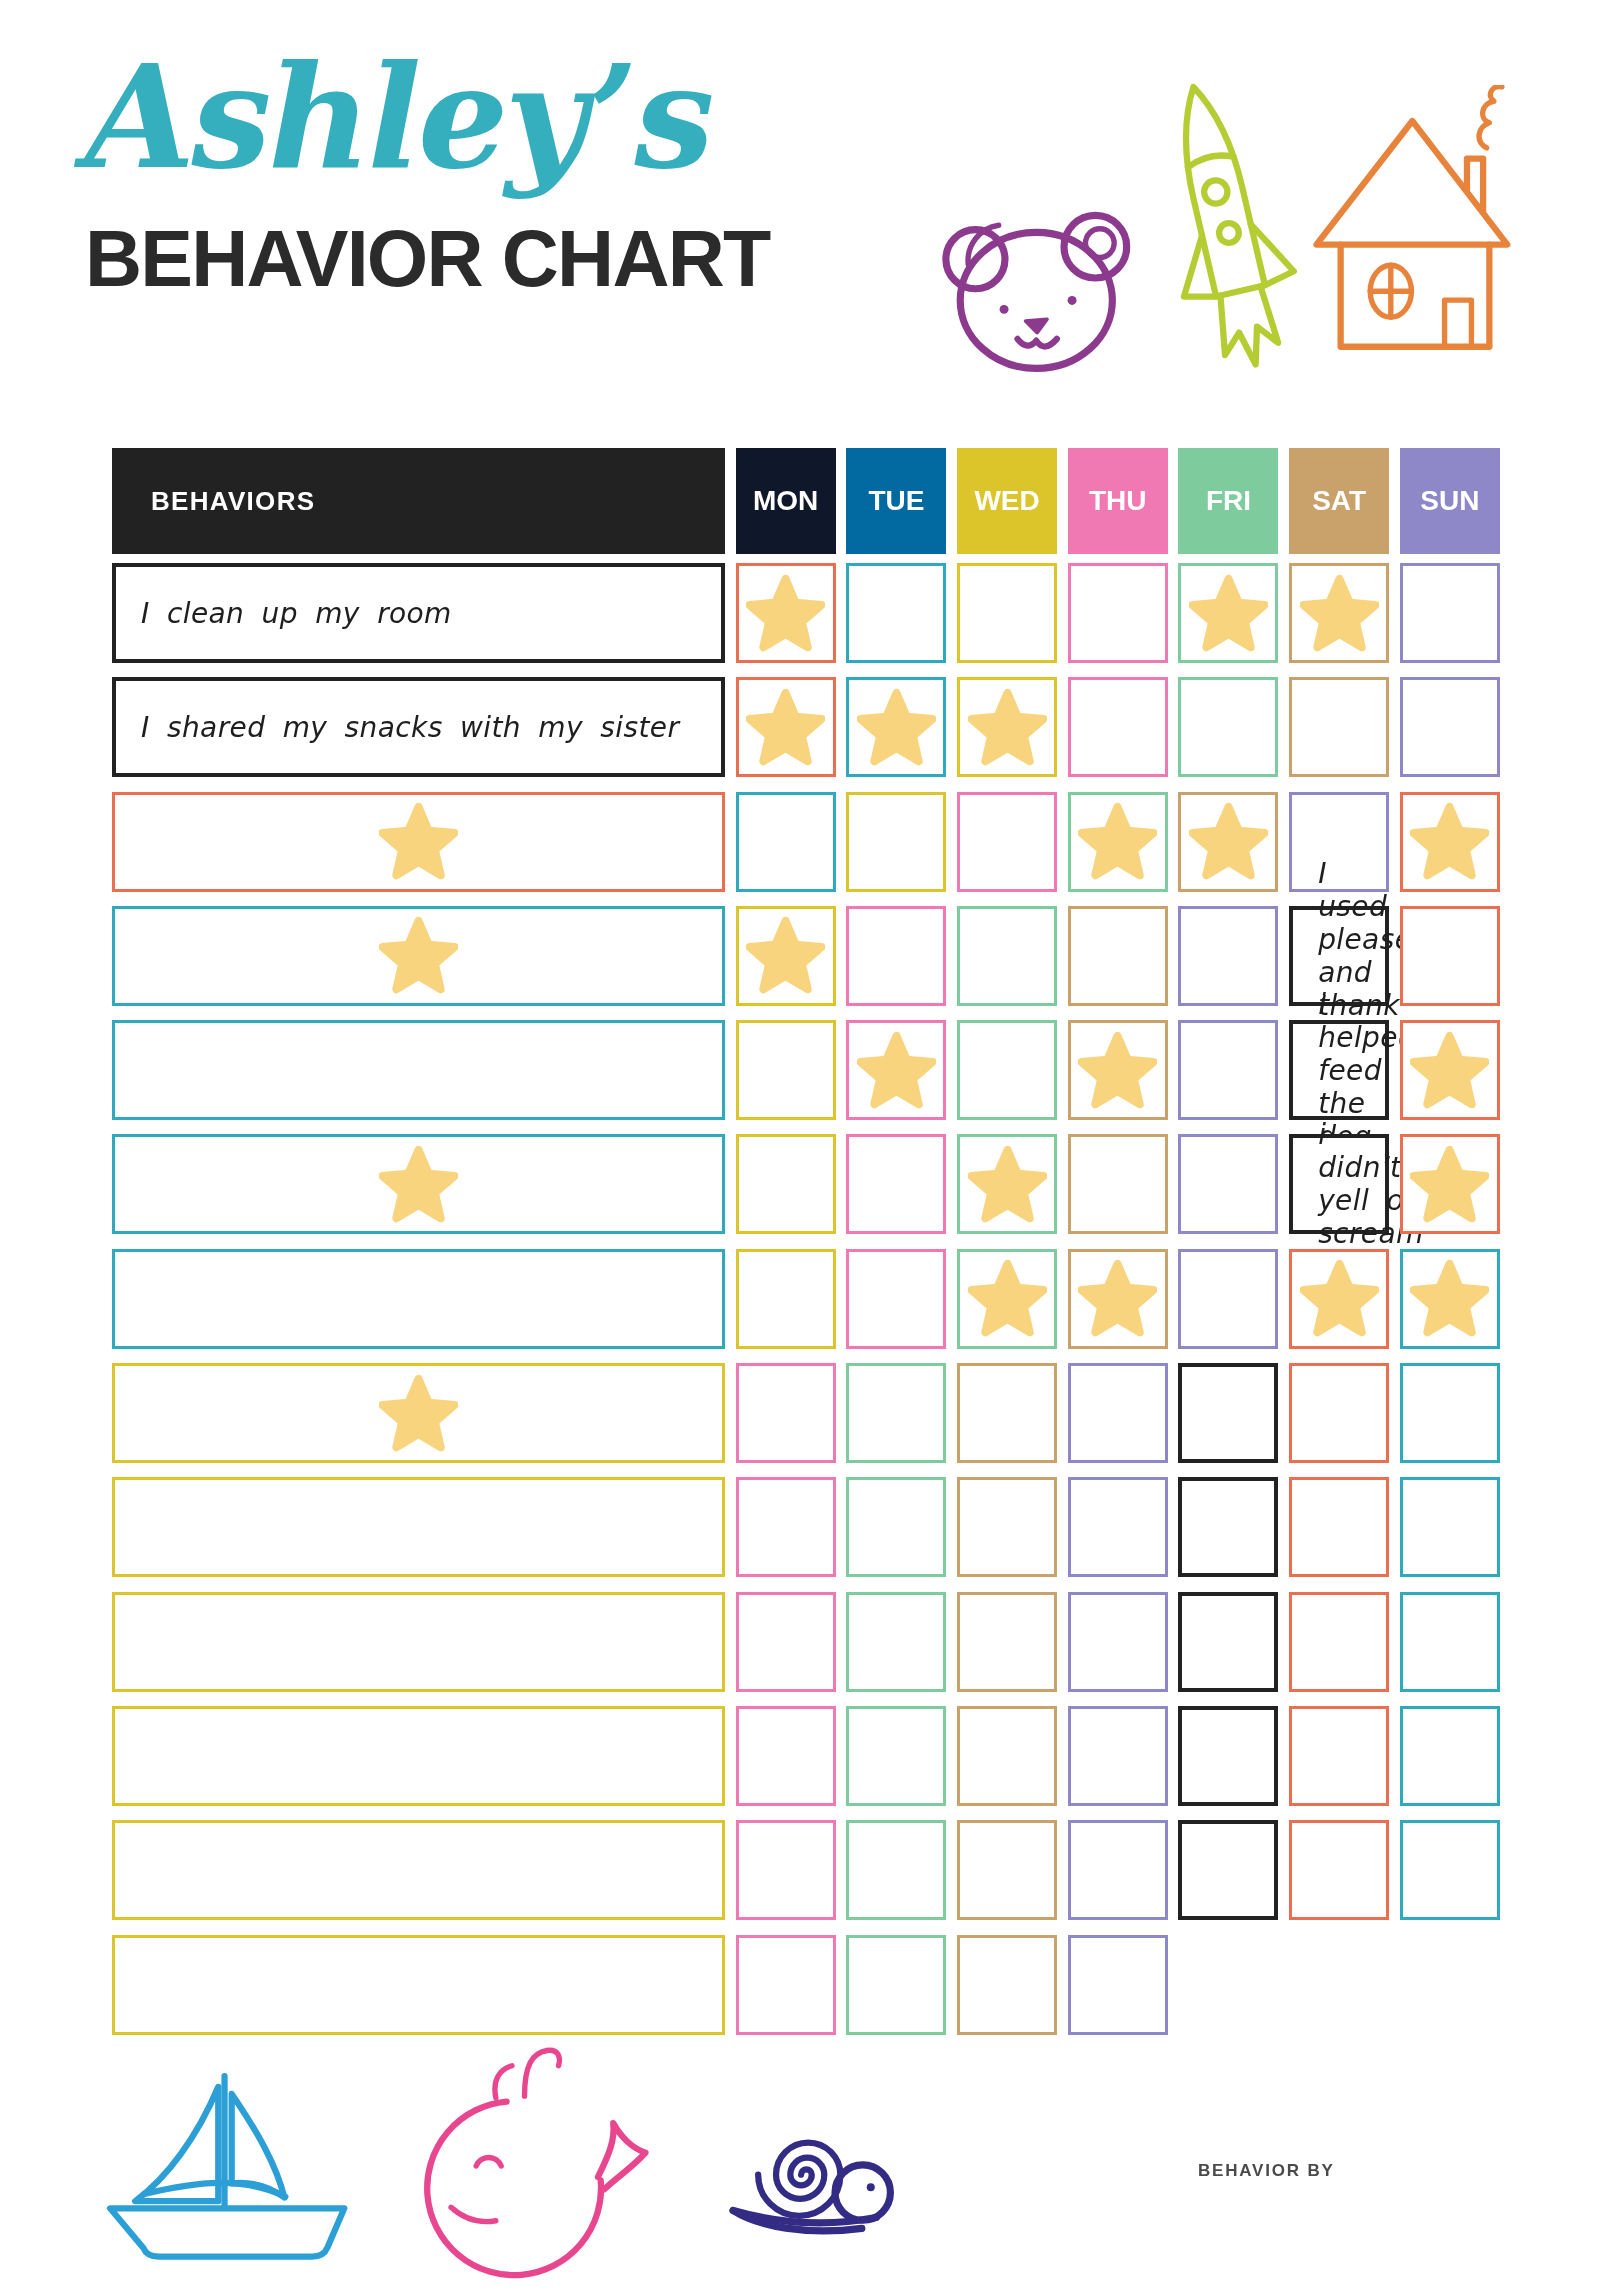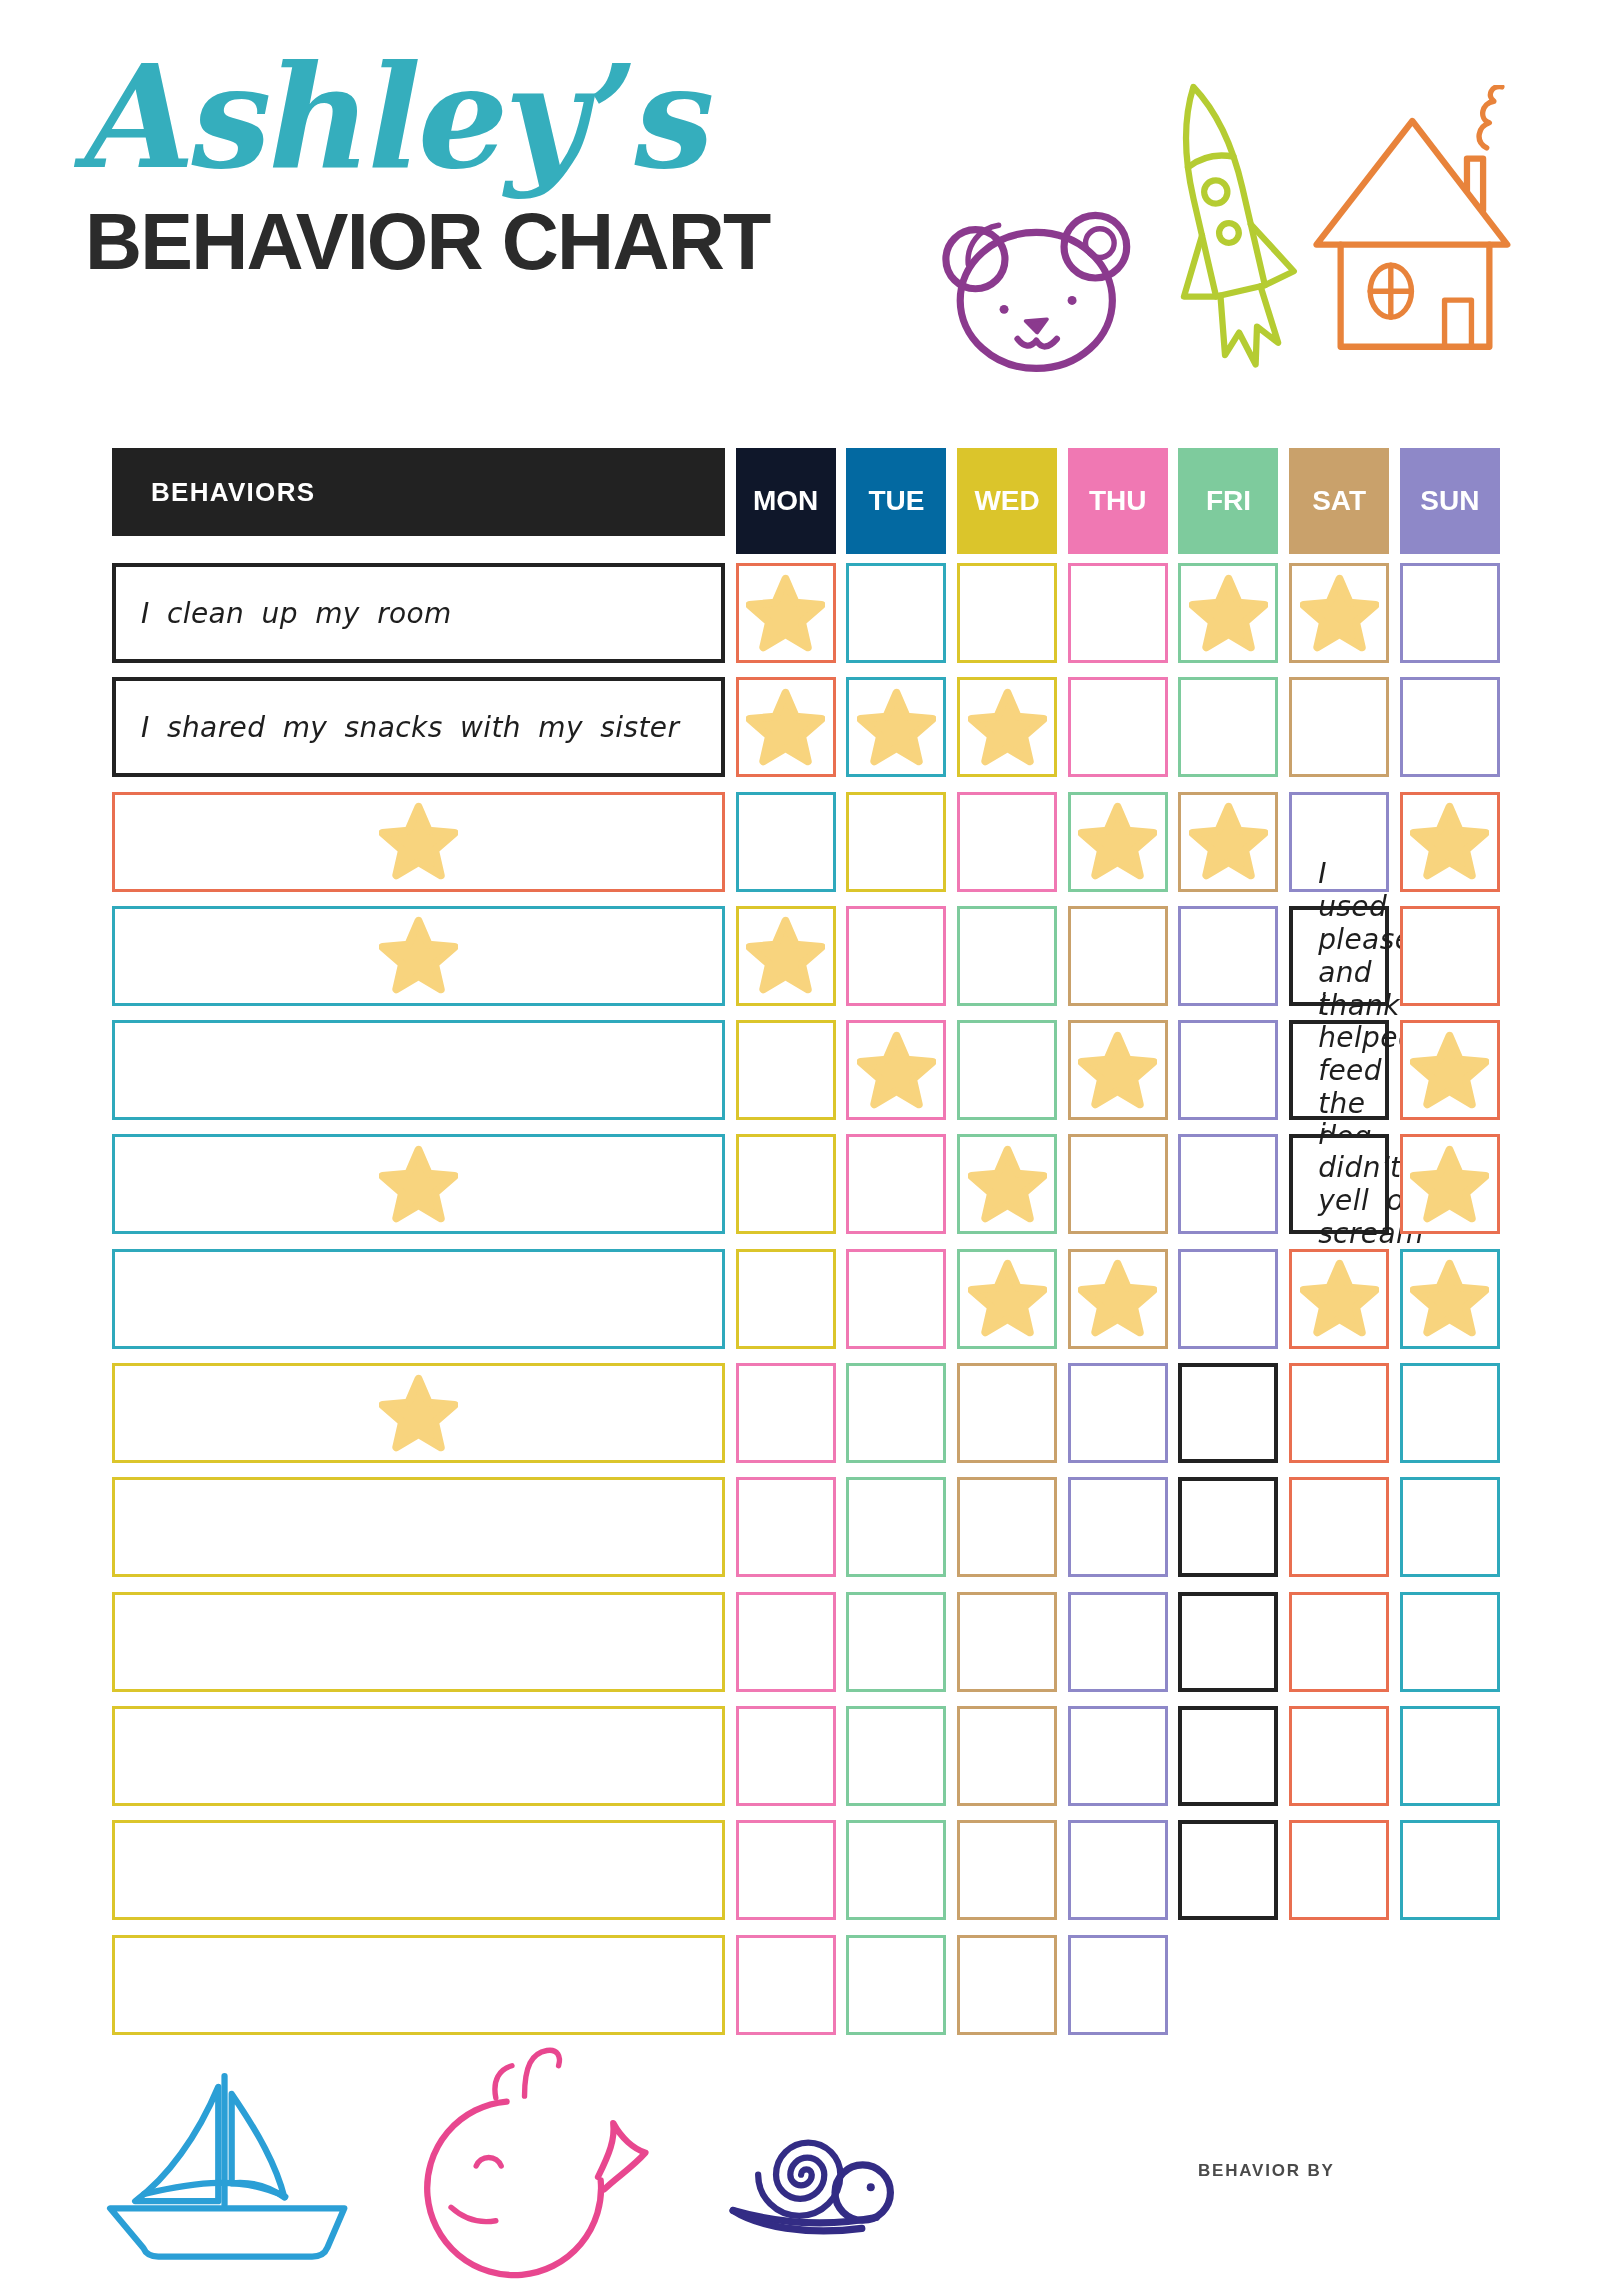--- a/index.html
+++ b/index.html
@@ -8,41 +8,41 @@
     font-family:"Liberation Sans",sans-serif;overflow:hidden;
   }
   
   .title-block{position:absolute;left:85px;top:36px;}
   .script-name{
     font-family:"DejaVu Serif",serif;font-style:italic;font-weight:700;
     font-size:142px;line-height:1.15;color:#35AEBD;letter-spacing:-3.6px;
   }
   .main-heading{
     font-size:79px;font-weight:700;color:#2B2B2B;letter-spacing:-1.8px;
-    margin-top:3px;line-height:1;
+    margin-top:20px;line-height:1;
   }
   
   .doodle{position:absolute;}
   .doodle svg{display:block;}
   #bear-doodle{left:927px;top:193px;}
   #rocket-doodle{left:1124px;top:67px;}
   #house-doodle{left:1303px;top:85px;}
   #sailboat-doodle{left:90px;top:2051px;}
   #whale-doodle{left:390px;top:2046px;}
   #snail-doodle{left:672px;top:2105px;}
   
   .chart{position:absolute;left:112px;top:448px;}
   .header-row,.table-body{
     display:grid;
     grid-template-columns:613px repeat(7,100px);
     column-gap:10.7px;
   }
   .header-row{margin-bottom:9px;}
   .behaviors-head{
-    height:88px;background:#222222;color:#ffffff;
+    height:106px;background:#222222;color:#ffffff;
     display:flex;align-items:center;padding-left:39px;box-sizing:border-box;
     font-size:26px;font-weight:700;letter-spacing:1.3px;
   }
   .day-head{
     height:106px;color:#ffffff;display:flex;align-items:center;justify-content:center;
     font-size:28px;font-weight:700;
   }
   .table-body{grid-auto-rows:100px;row-gap:14.3px;}
   .behavior-cell{
     border:4.5px solid #222222;box-sizing:border-box;background:#ffffff;

